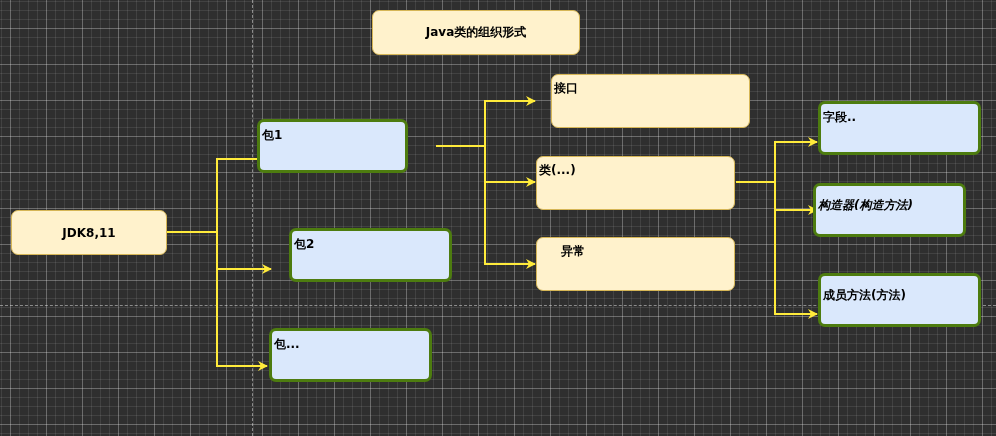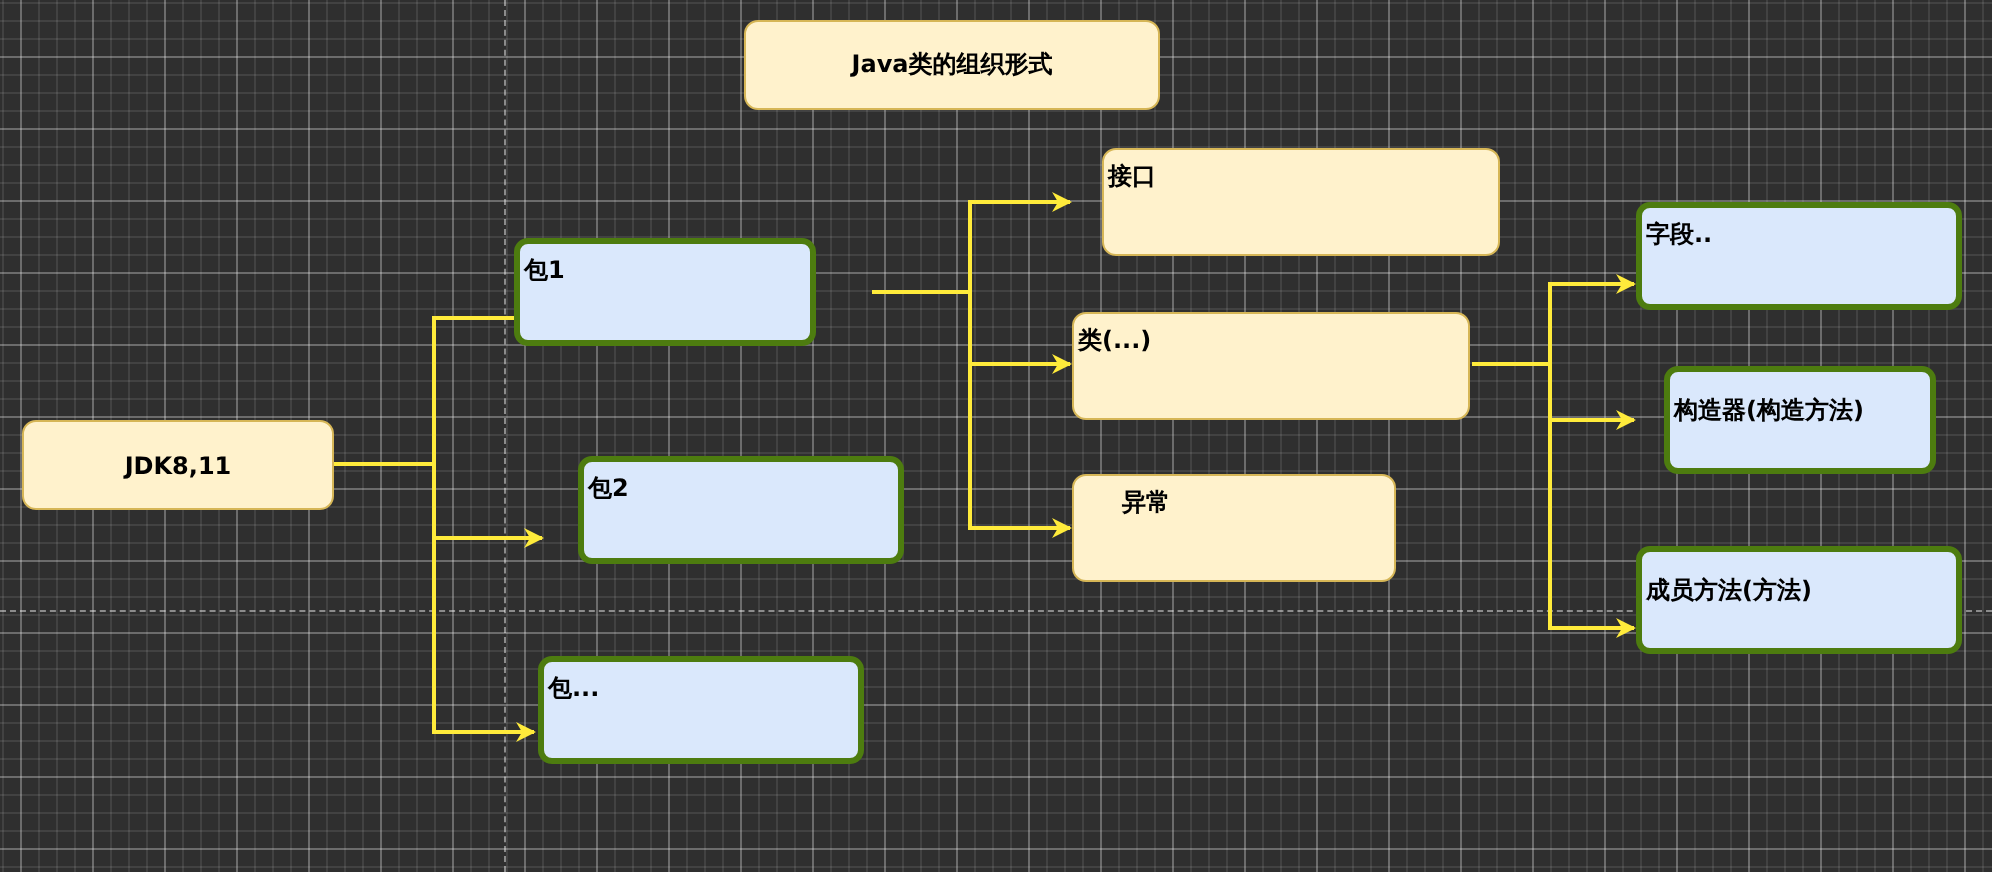--- a/index.html
+++ b/index.html
@@ -67,25 +67,25 @@
 <div class="node blue tl" style="left:269px;top:328px;width:163px;height:54px;">
   <span>包...</span>
 </div>
 
 <div class="node yellow tl" style="left:551px;top:74px;width:199px;height:54px;">
   <span>接口</span>
 </div>
 <div class="node yellow tl" style="left:536px;top:156px;width:199px;height:54px;">
   <span>类(...)</span>
 </div>
-<div class="node yellow tl" style="left:536px;top:237px;width:162px;height:54px;padding-left:24px;">
+<div class="node yellow tl" style="left:536px;top:237px;width:199px;height:54px;padding-left:24px;">
   <span>异常</span>
 </div>
 
 <div class="node blue tl" style="left:818px;top:101px;width:163px;height:54px;">
   <span>字段..</span>
 </div>
-<div class="node blue tl" style="left:832px;top:183px;width:136px;height:54px;padding-top:8px;">
+<div class="node blue tl" style="left:813px;top:183px;width:153px;height:54px;padding-top:8px;font-style:italic;">
   <span>构造器(构造方法)</span>
 </div>
 <div class="node blue tl" style="left:818px;top:273px;width:163px;height:54px;padding-top:8px;">
   <span>成员方法(方法)</span>
 </div>
 
 </body></html>

